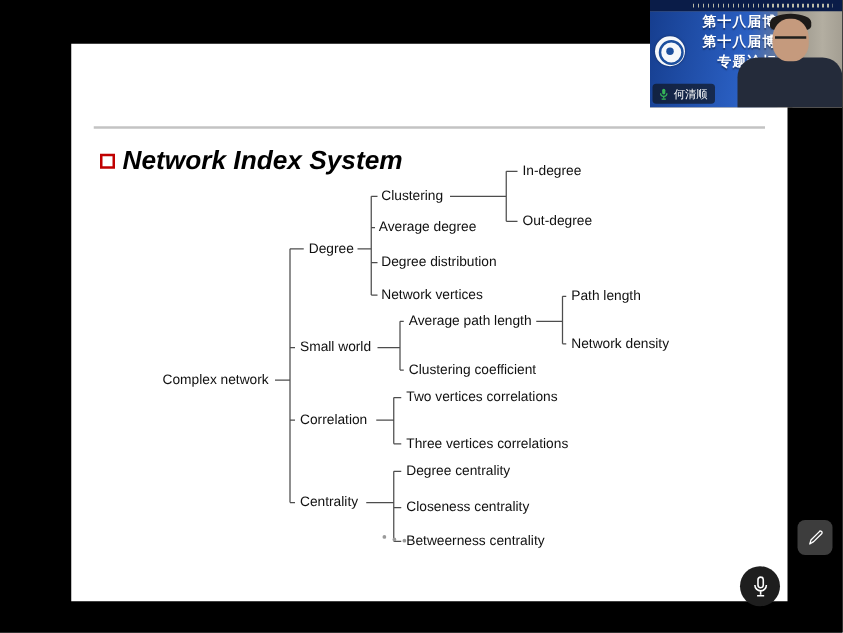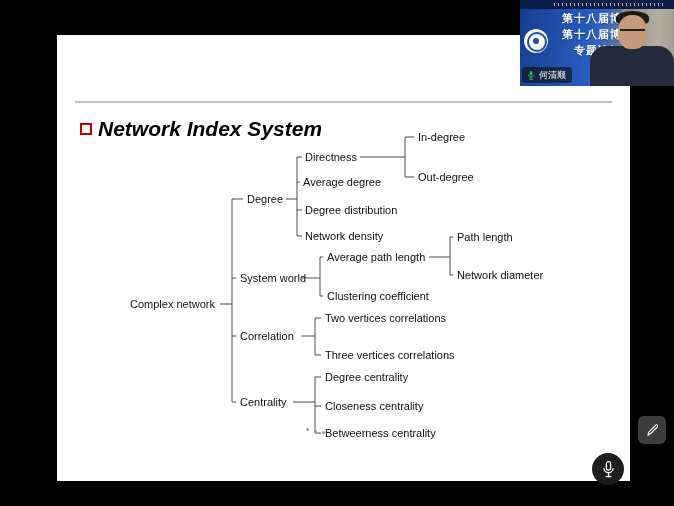--- a/index.html
+++ b/index.html
@@ -77,37 +77,37 @@
       <path d="M303 122 H348 M348 102 V142 M348 102 H357 M348 142 H357"></path>
       <path d="M245 243 H263 M263 222 V261 M263 222 H266 M263 261 H266"></path>
       <path d="M372 222 H393 M393 202 V240 M393 202 H396 M393 240 H396"></path>
       <path d="M244 301 H258 M258 283 V320 M258 283 H264 M258 320 H264"></path>
       <path d="M236 367 H258 M258 342 V398 M258 342 H264 M258 371 H264 M258 398 H264"></path>
     </svg>
 
     <div class="tnode" style="left:73px;top:262px">Complex network</div>
 
     <div class="tnode" style="left:190px;top:157px">Degree</div>
-    <div class="tnode" style="left:183px;top:236px">System world</div>
+    <div class="tnode" style="left:183px;top:236px">Small world</div>
     <div class="tnode" style="left:183px;top:294px">Correlation</div>
     <div class="tnode" style="left:183px;top:360px">Centrality</div>
 
-    <div class="tnode" style="left:248px;top:115px">Directness</div>
+    <div class="tnode" style="left:248px;top:115px">Clustering</div>
     <div class="tnode" style="left:246px;top:140px">Average degree</div>
     <div class="tnode" style="left:248px;top:168px">Degree distribution</div>
-    <div class="tnode" style="left:248px;top:194px">Network density</div>
+    <div class="tnode" style="left:248px;top:194px">Network vertices</div>
 
     <div class="tnode" style="left:361px;top:95px">In-degree</div>
     <div class="tnode" style="left:361px;top:135px">Out-degree</div>
 
     <div class="tnode" style="left:270px;top:254px">Clustering coefficient</div>
     <div class="tnode" style="left:270px;top:215px">Average path length</div>
 
     <div class="tnode" style="left:400px;top:195px">Path length</div>
-    <div class="tnode" style="left:400px;top:233px">Network diameter</div>
+    <div class="tnode" style="left:400px;top:233px">Network density</div>
 
     <div class="tnode" style="left:268px;top:276px">Two vertices correlations</div>
     <div class="tnode" style="left:268px;top:313px">Three vertices correlations</div>
 
     <div class="tnode" style="left:268px;top:335px">Degree centrality</div>
     <div class="tnode" style="left:268px;top:391px">Betweerness centrality</div>
     <div class="tnode" style="left:268px;top:364px">Closeness centrality</div>
 
     <div class="dot" style="left:249px;top:393px"></div>
     <div class="dot" style="left:257px;top:395px"></div>

